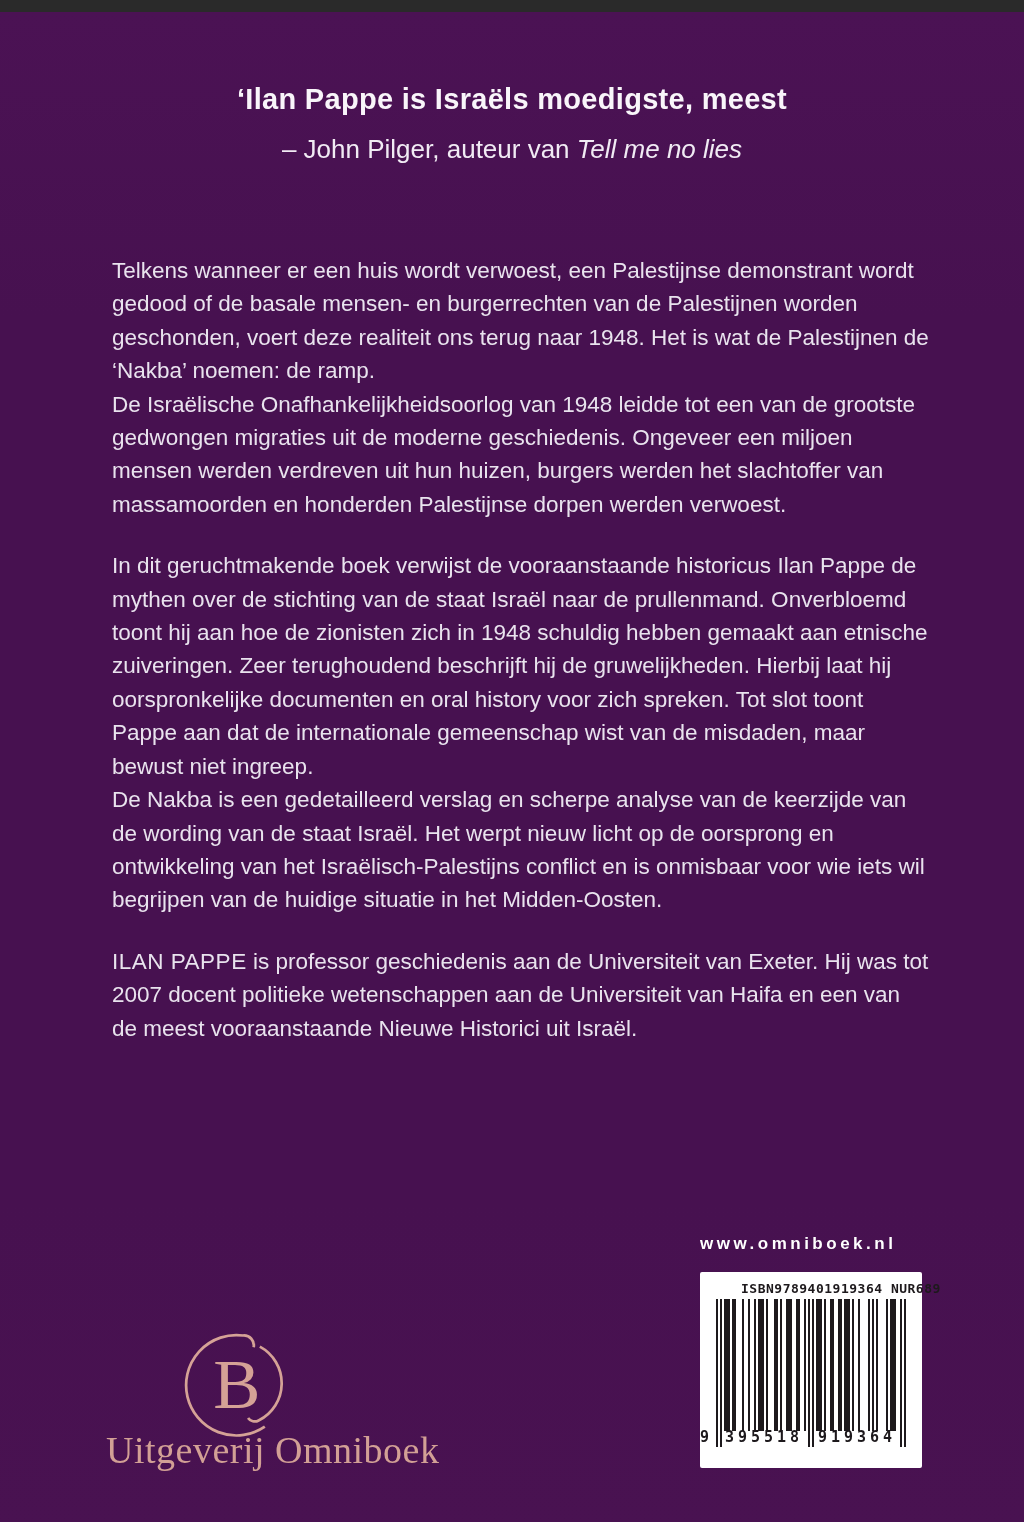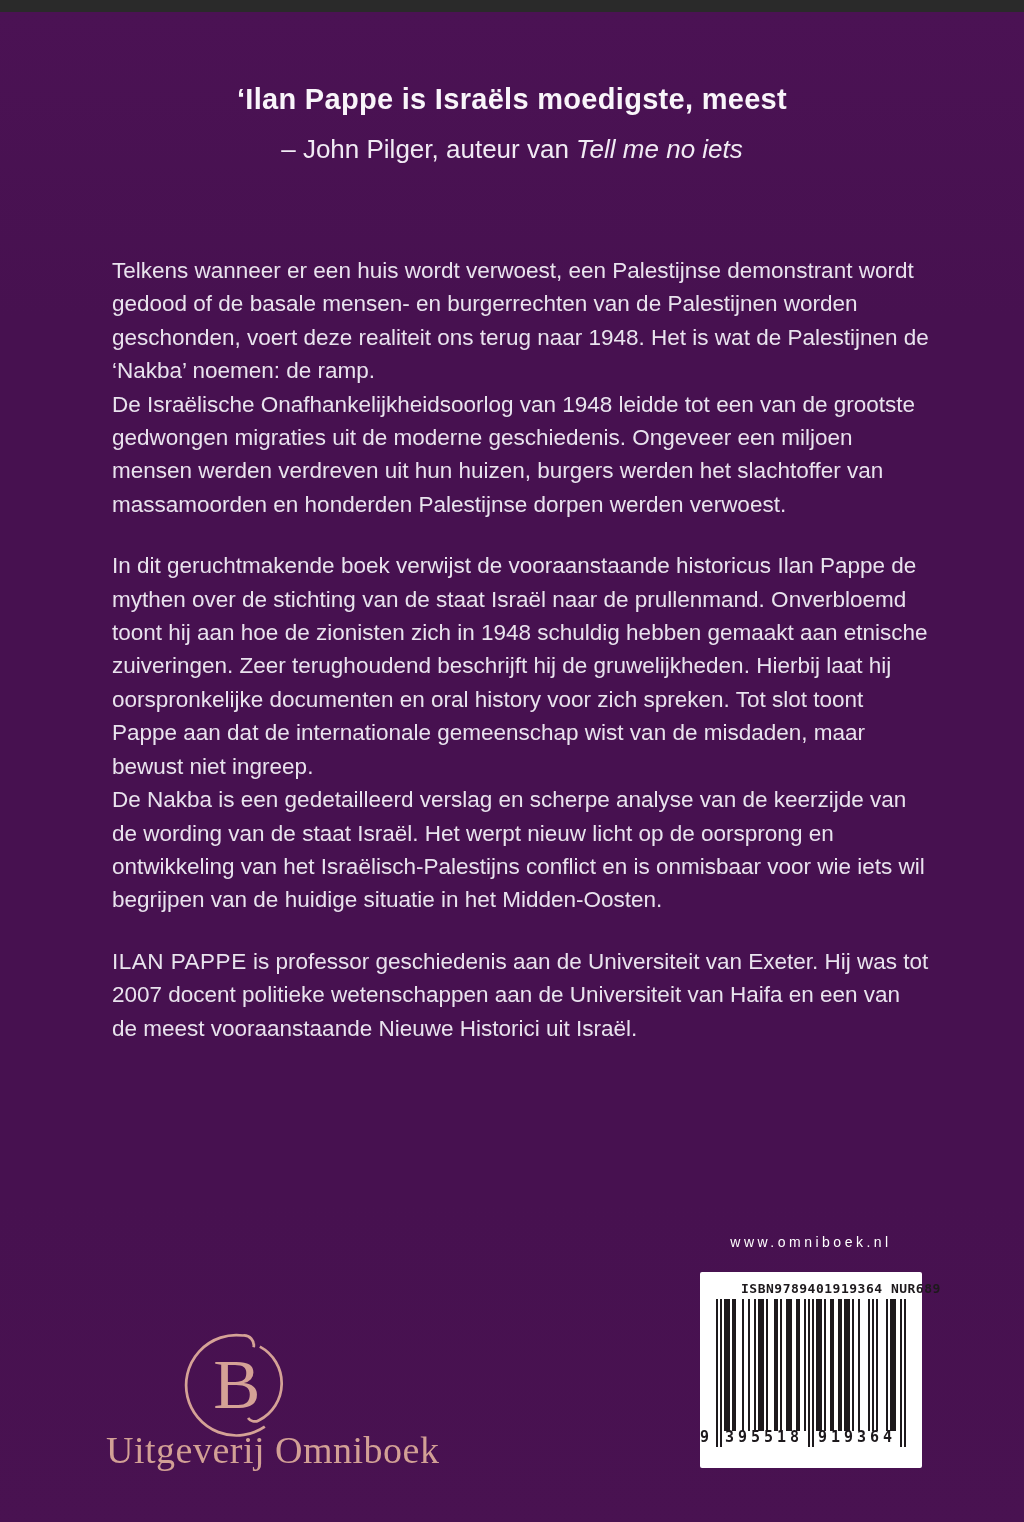--- a/index.html
+++ b/index.html
@@ -17,22 +17,22 @@
   .quote-line{font-size:29px;font-weight:bold;line-height:50px;letter-spacing:.3px;}
   .quote-attrib{margin-top:4px;font-size:26px;line-height:42px;font-weight:normal;color:#f1ebf4;}
   .quote-attrib .book-title{font-style:italic;}
   
   .synopsis{position:absolute;left:112px;top:242px;width:818px;font-size:22.5px;line-height:33.4px;text-align:left;}
   .synopsis p{margin:0;}
   .synopsis p.block-gap{margin-top:28px;}
   .lead-italic{}
   .lead-bold{font-weight:normal;letter-spacing:.5px;}
   
-  .website{position:absolute;top:1222px;left:700px;width:222px;text-align:center;
-    font-size:14px;font-weight:normal;letter-spacing:3.5px;color:#ffffff;}
+  .website{position:absolute;top:1222px;left:700px;width:222px;text-align:left;
+    font-size:17px;font-weight:bold;letter-spacing:3.5px;color:#ffffff;}
   .barcode-box{position:absolute;left:700px;top:1260px;width:222px;height:196px;
     background:#ffffff;border-radius:2px;}
   .isbn-label{margin-top:9px;text-align:center;font-family:"DejaVu Sans Mono",monospace;
     font-weight:bold;font-size:13px;letter-spacing:.5px;color:#1d191c;white-space:nowrap;padding-left:41px;}
   .bars-wrap{position:relative;width:190px;height:148px;margin:3px auto 0;}
   .bars-wrap svg{position:absolute;left:0;top:0;fill:#1d191c;}
   .barcode-digits span{position:absolute;top:129px;font-family:"DejaVu Sans Mono",monospace;
     font-weight:bold;font-size:15px;color:#1d191c;background:transparent;}
   .barcode-digits .d0{left:-16px;}
   .barcode-digits .d1{left:8px;width:80px;text-align:center;letter-spacing:4px;}
@@ -43,21 +43,21 @@
     font-family:Liberation Serif, serif;
     font-size:38px;color:#d2a095;letter-spacing:.5px;}
 </style>
 </head>
 <body>
 
 <div class="cover">
 
   <div class="quote-block">
     <div class="quote-line">‘Ilan Pappe is Israëls moedigste, meest</div>
-    <div class="quote-attrib"><span>– John Pilger, auteur van </span><span class="book-title">Tell me no iets</span></div>
+    <div class="quote-attrib"><span>– John Pilger, auteur van </span><span class="book-title">Tell me no lies</span></div>
   </div>
 
   <div class="synopsis">
     <p>Telkens wanneer er een huis wordt verwoest, een Palestijnse demonstrant wordt gedood of de basale mensen- en burgerrechten van de Palestijnen worden geschonden, voert deze realiteit ons terug naar 1948. Het is wat de Palestijnen de ‘Nakba’ noemen: de ramp.</p>
     <p>De Israëlische Onafhankelijkheidsoorlog van 1948 leidde tot een van de grootste gedwongen migraties uit de moderne geschiedenis. Ongeveer een miljoen mensen werden verdreven uit hun huizen, burgers werden het slachtoffer van massamoorden en honderden Palestijnse dorpen werden verwoest.</p>
     <p class="block-gap">In dit geruchtmakende boek verwijst de vooraanstaande historicus Ilan Pappe de mythen over de stichting van de staat Israël naar de prullenmand. Onverbloemd toont hij aan hoe de zionisten zich in 1948 schuldig hebben gemaakt aan etnische zuiveringen. Zeer terughoudend beschrijft hij de gruwelijkheden. Hierbij laat hij oorspronkelijke documenten en oral history voor zich spreken. Tot slot toont Pappe aan dat de internationale gemeenschap wist van de misdaden, maar bewust niet ingreep.</p>
     <p><span class="lead-italic">De Nakba</span><span> is een gedetailleerd verslag en scherpe analyse van de keerzijde van de wording van de staat Israël. Het werpt nieuw licht op de oorsprong en ontwikkeling van het Israëlisch-Palestijns conflict en is onmisbaar voor wie iets wil begrijpen van de huidige situatie in het Midden-Oosten.</span></p>
     <p class="block-gap"><span class="lead-bold">ILAN PAPPE</span><span> is professor geschiedenis aan de Universiteit van Exeter. Hij was tot 2007 docent politieke wetenschappen aan de Universiteit van Haifa en een van de meest vooraanstaande Nieuwe Historici uit Israël.</span></p>
   </div>
 

